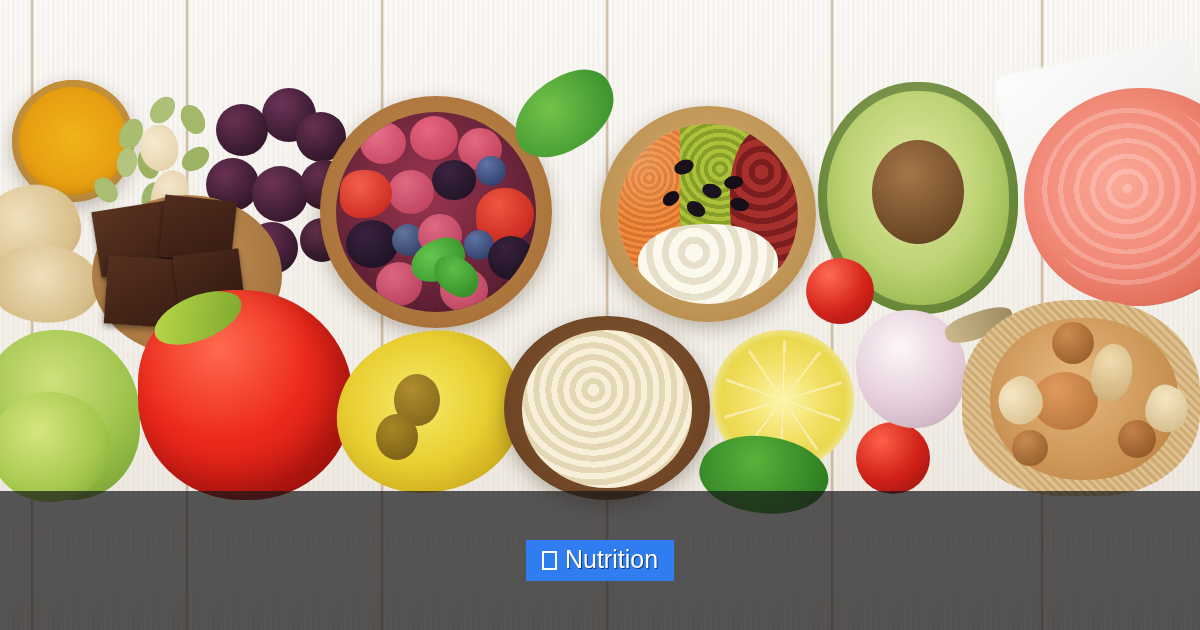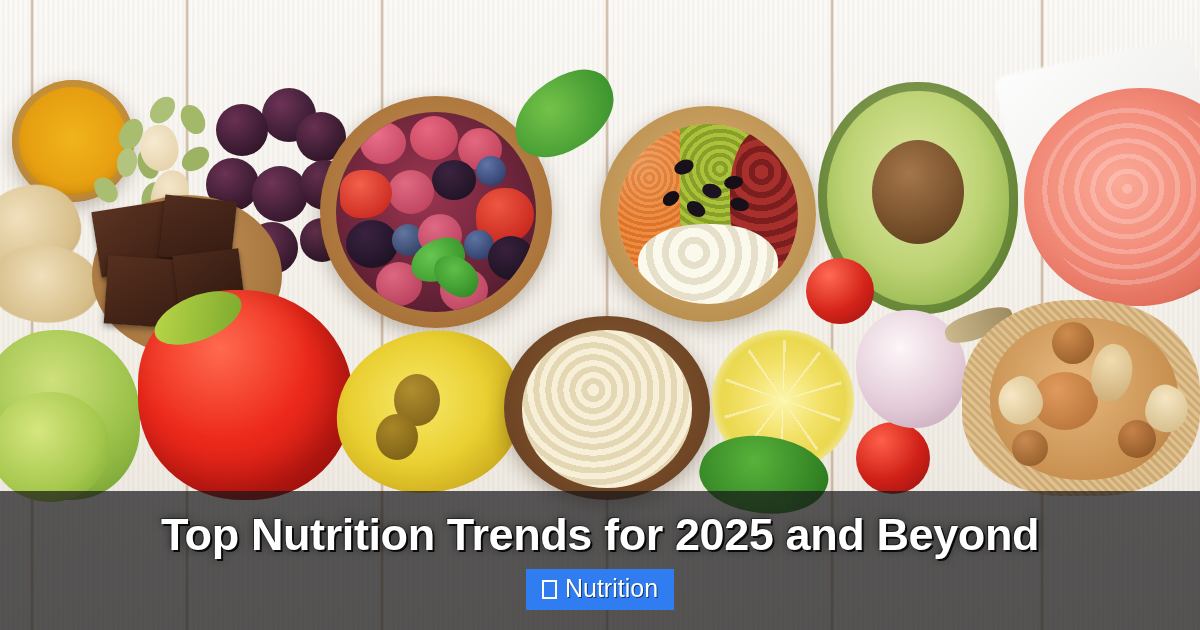--- a/index.html
+++ b/index.html
@@ -266,21 +266,20 @@
     <div class="item" style="left:1146px;top:386px;width:42px;height:46px;background:radial-gradient(circle at 38% 30%,#f5e6c2,#d0b682);border-radius:40% 60% 50% 50%;transform:rotate(22deg)"></div>
     <div class="item" style="left:1052px;top:322px;width:42px;height:42px;background:radial-gradient(circle at 36% 28%,#cf8d4e,#8d5424)"></div>
     <div class="item" style="left:1118px;top:420px;width:38px;height:38px;background:radial-gradient(circle at 36% 28%,#c7824a,#85501f)"></div>
     <div class="item" style="left:1012px;top:430px;width:36px;height:36px;background:radial-gradient(circle at 36% 28%,#c98a50,#8b5624)"></div>
 
   </div>
 
   <div class="overlay"></div>
 
   <div class="overlay-content">
-    <h1 class="headline">Top Nutrition Trends for 2025 and Beyond</h1>
 
     <div class="badge">
       <span class="badge-glyph"></span>
       <span class="badge-label">Nutrition</span>
     </div>
   </div>
 
 </div>
 
 </body></html>

